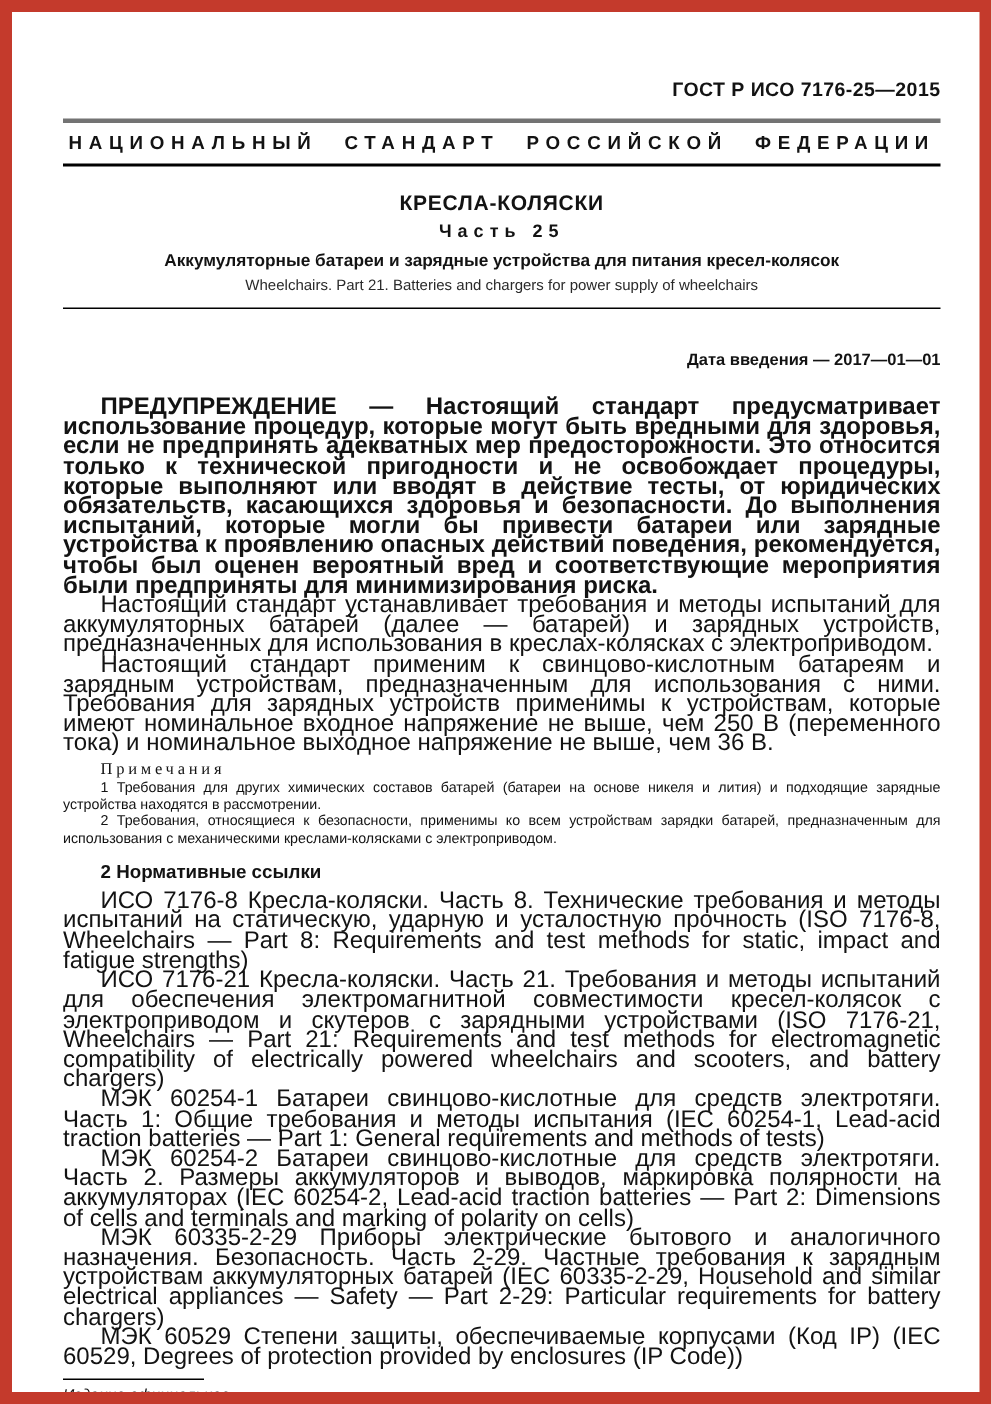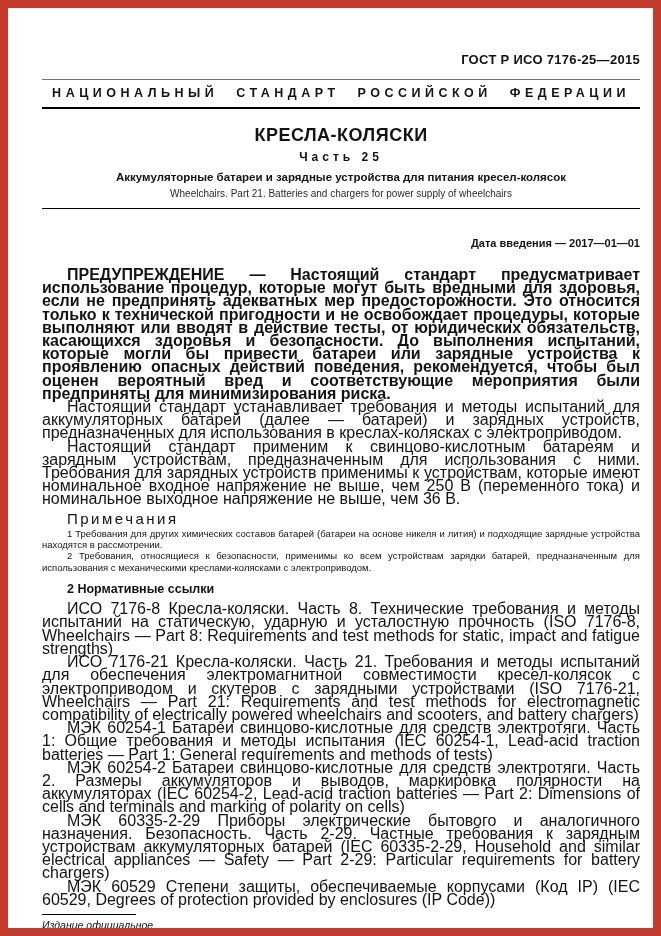--- a/index.html
+++ b/index.html
@@ -1,41 +1,41 @@
 <!DOCTYPE html>
 <html><head>
 <meta charset="utf-8">
 <style>
   * { margin: 0; padding: 0; box-sizing: border-box; }
   html, body { width: 661px; height: 936px; background: #ffffff; }
   .page {
     width: 661px; height: 936px;
     border: 8px solid #c43a2c;
     background: #ffffff;
-    padding: 44px 13px 20px 34px;
+    padding: 44px 26px 20px 34px;
     display: flex; flex-direction: column;
     overflow: hidden;
     font-family: "Liberation Sans", sans-serif;
     color: #131313;
   }
   .doc-code { text-align: right; font-weight: bold; font-size: 13px; letter-spacing: 0.3px; }
-  .banner-wrap { margin-top: 12px; border-top: 1px solid #737373; border-bottom: 2.5px solid #000; padding: 6px 0 7px; }
+  .banner-wrap { margin-top: 12px; border-top: 3px solid #737373; border-bottom: 2.5px solid #000; padding: 6px 0 7px; }
   .banner { text-align: center; font-weight: bold; font-size: 12.5px; letter-spacing: 4.5px; word-spacing: 10px; }
   .title-block { text-align: center; margin-top: 16px; }
-  .title-main { font-weight: bold; font-size: 18px; letter-spacing: 0.5px; }
+  .title-main { font-weight: bold; font-size: 14px; letter-spacing: 0.5px; }
   .title-part { font-weight: bold; font-size: 12px; letter-spacing: 4px; margin-top: 4px; }
   .title-sub  { font-weight: bold; font-size: 11.5px; margin-top: 7px; }
   .title-en   { font-size: 10px; margin-top: 5px; color: #2a2a2a; }
   .rule { border-top: 1px solid #000; margin-top: 9px; }
   .date-line { text-align: right; font-weight: bold; font-size: 11px; margin-top: 28px; }
   p.body { font-size: 16px; line-height: 13.2px; text-align: justify; text-indent: 25px; }
   .warning { margin-top: 19px; font-weight: bold; }
   h2.section { font-size: 12.5px; font-weight: bold; margin: 9px 0 6px; padding-left: 25px; }
   .notes { margin: 4px 0 2px; }
-  .notes-label { font-size: 15px; padding-left: 25px; letter-spacing: 2.5px; margin-bottom: 1px; }
+  .notes-label { font-size: 11px; padding-left: 25px; letter-spacing: 2.5px; margin-bottom: 1px; font-family: Liberation Serif, serif; }
   p.note { font-size: 9.5px; line-height: 11.4px; text-align: justify; text-indent: 25px; }
   .footer { margin-top: auto; padding-top: 8px; }
   .footer-line { width: 94px; border-top: 1.5px solid #000; margin-bottom: 4px; }
   .edition { font-weight: normal; font-style: italic; font-size: 10.5px; }
   .page-num { text-align: right; font-size: 11px; margin-top: 14px; padding-right: 4px; }
 </style>
 </head>
 <body>
 
 <div class="page">

